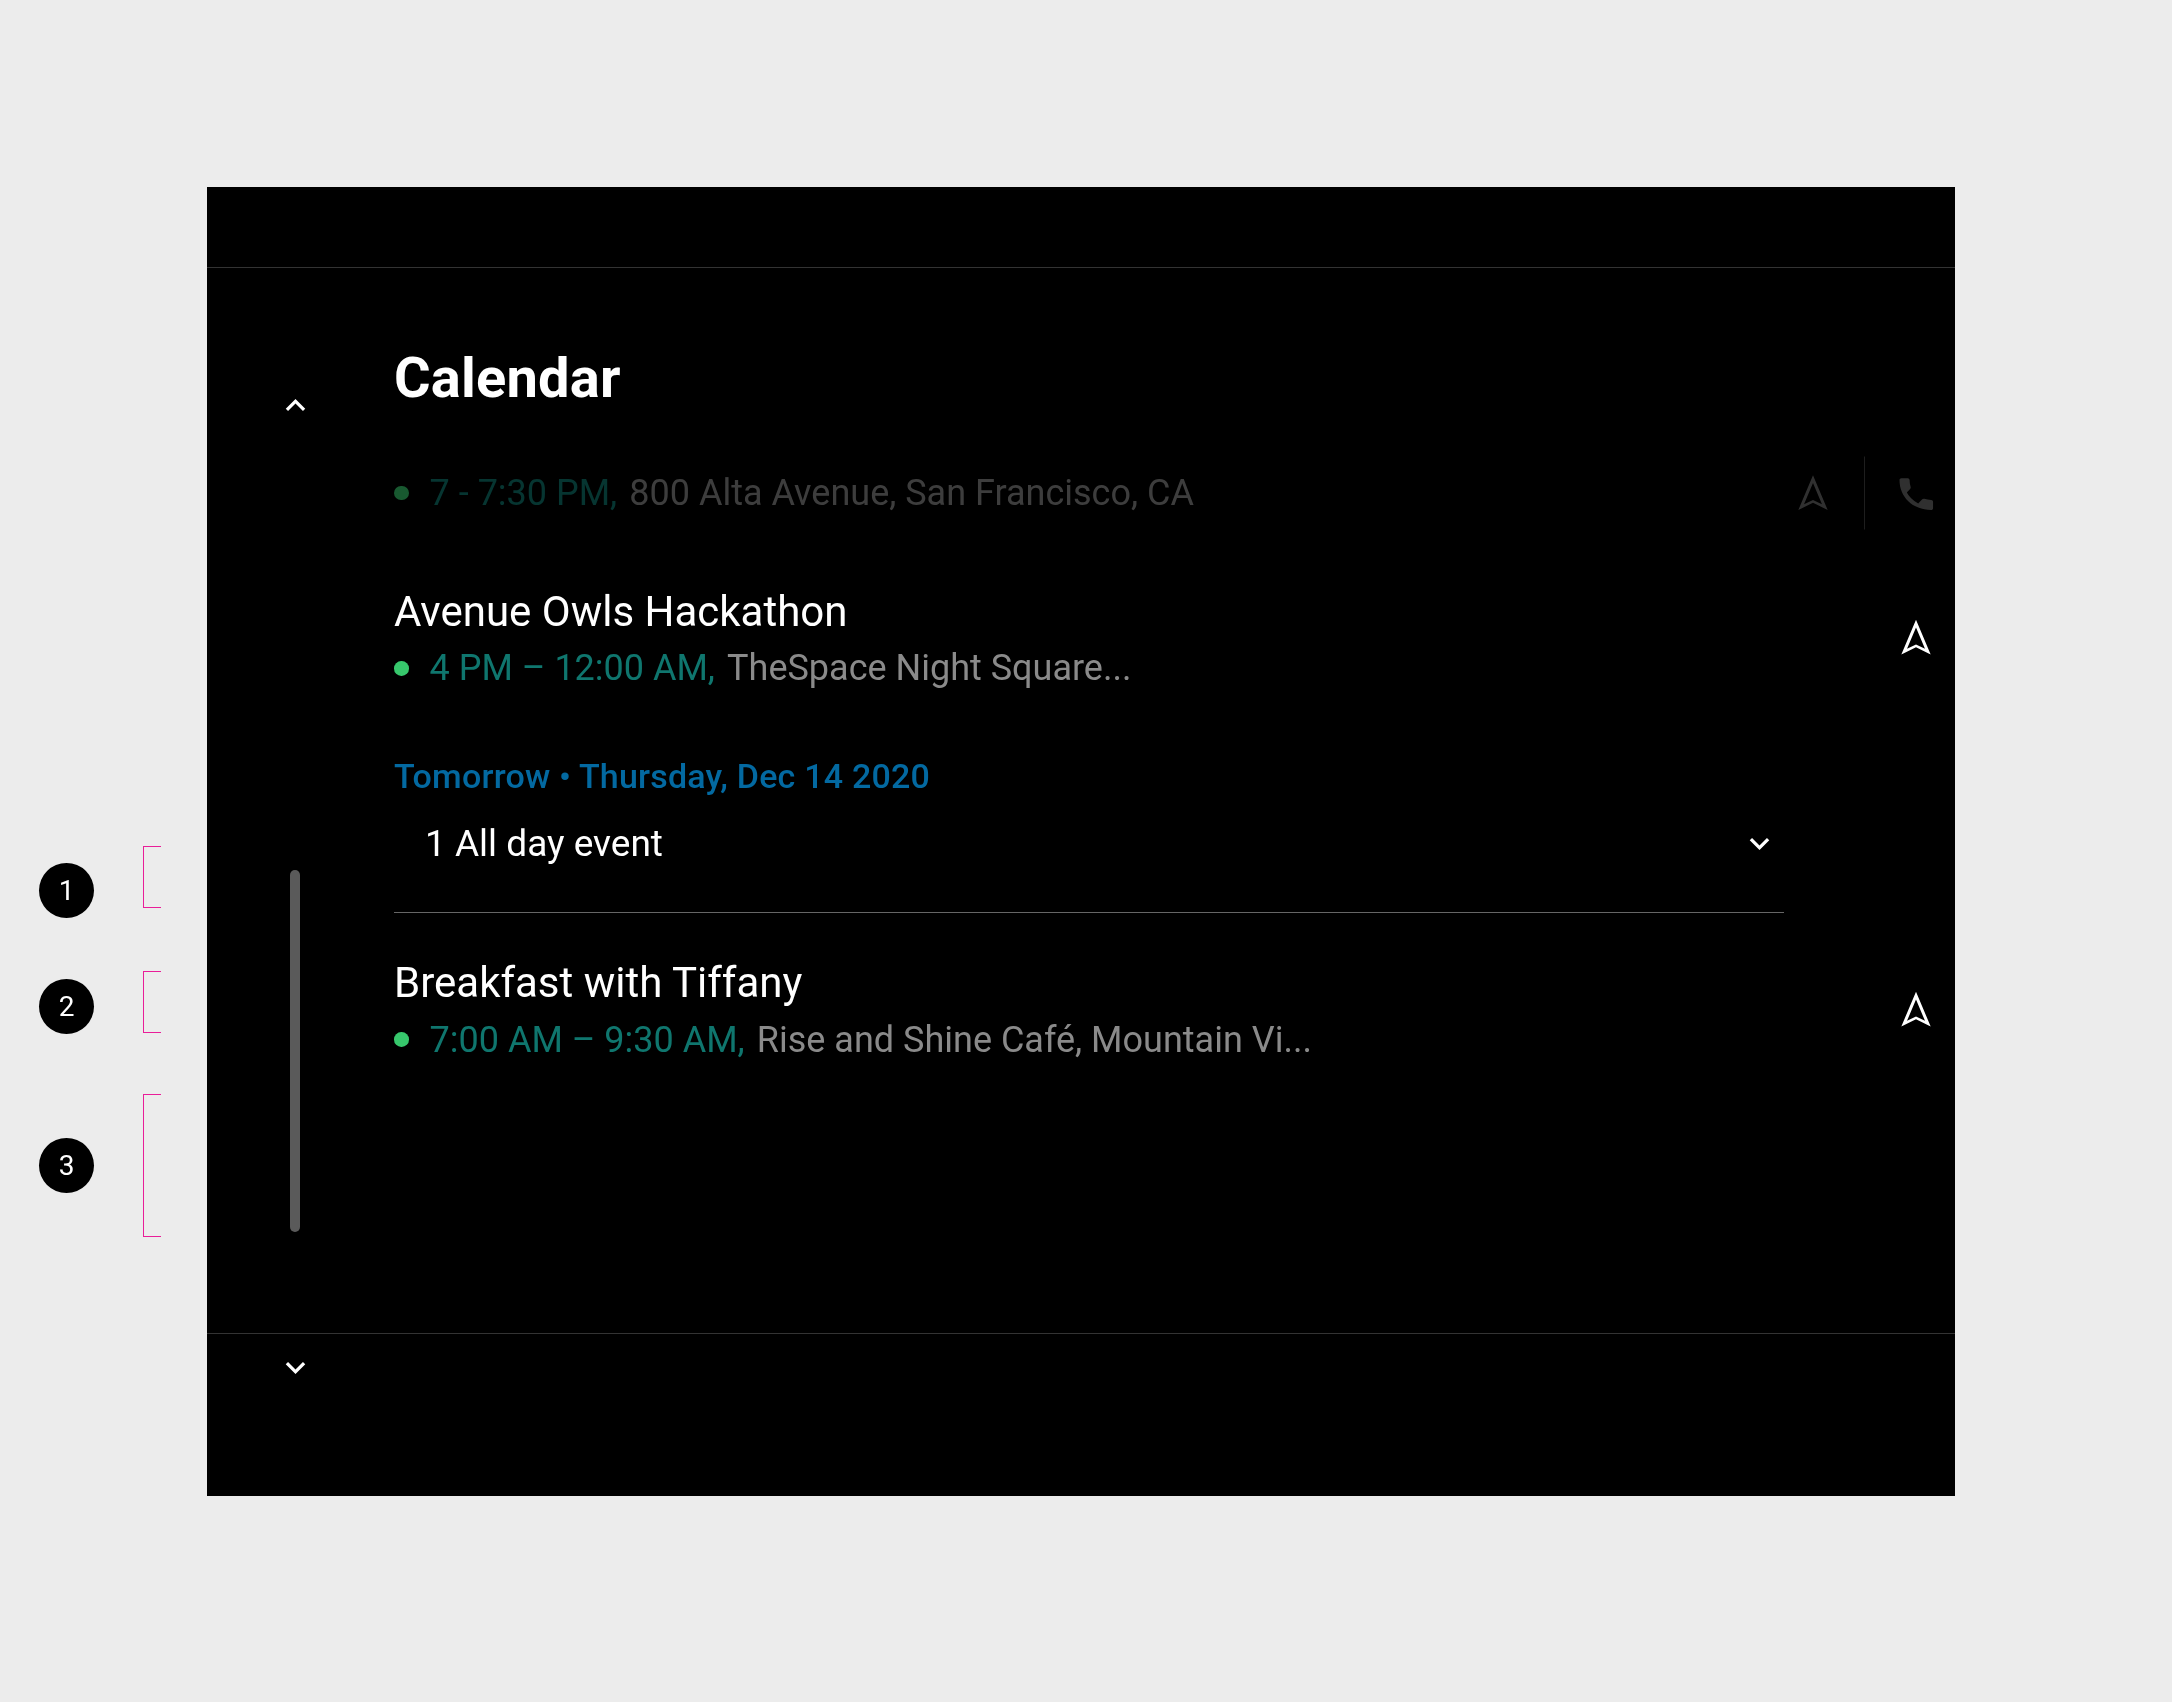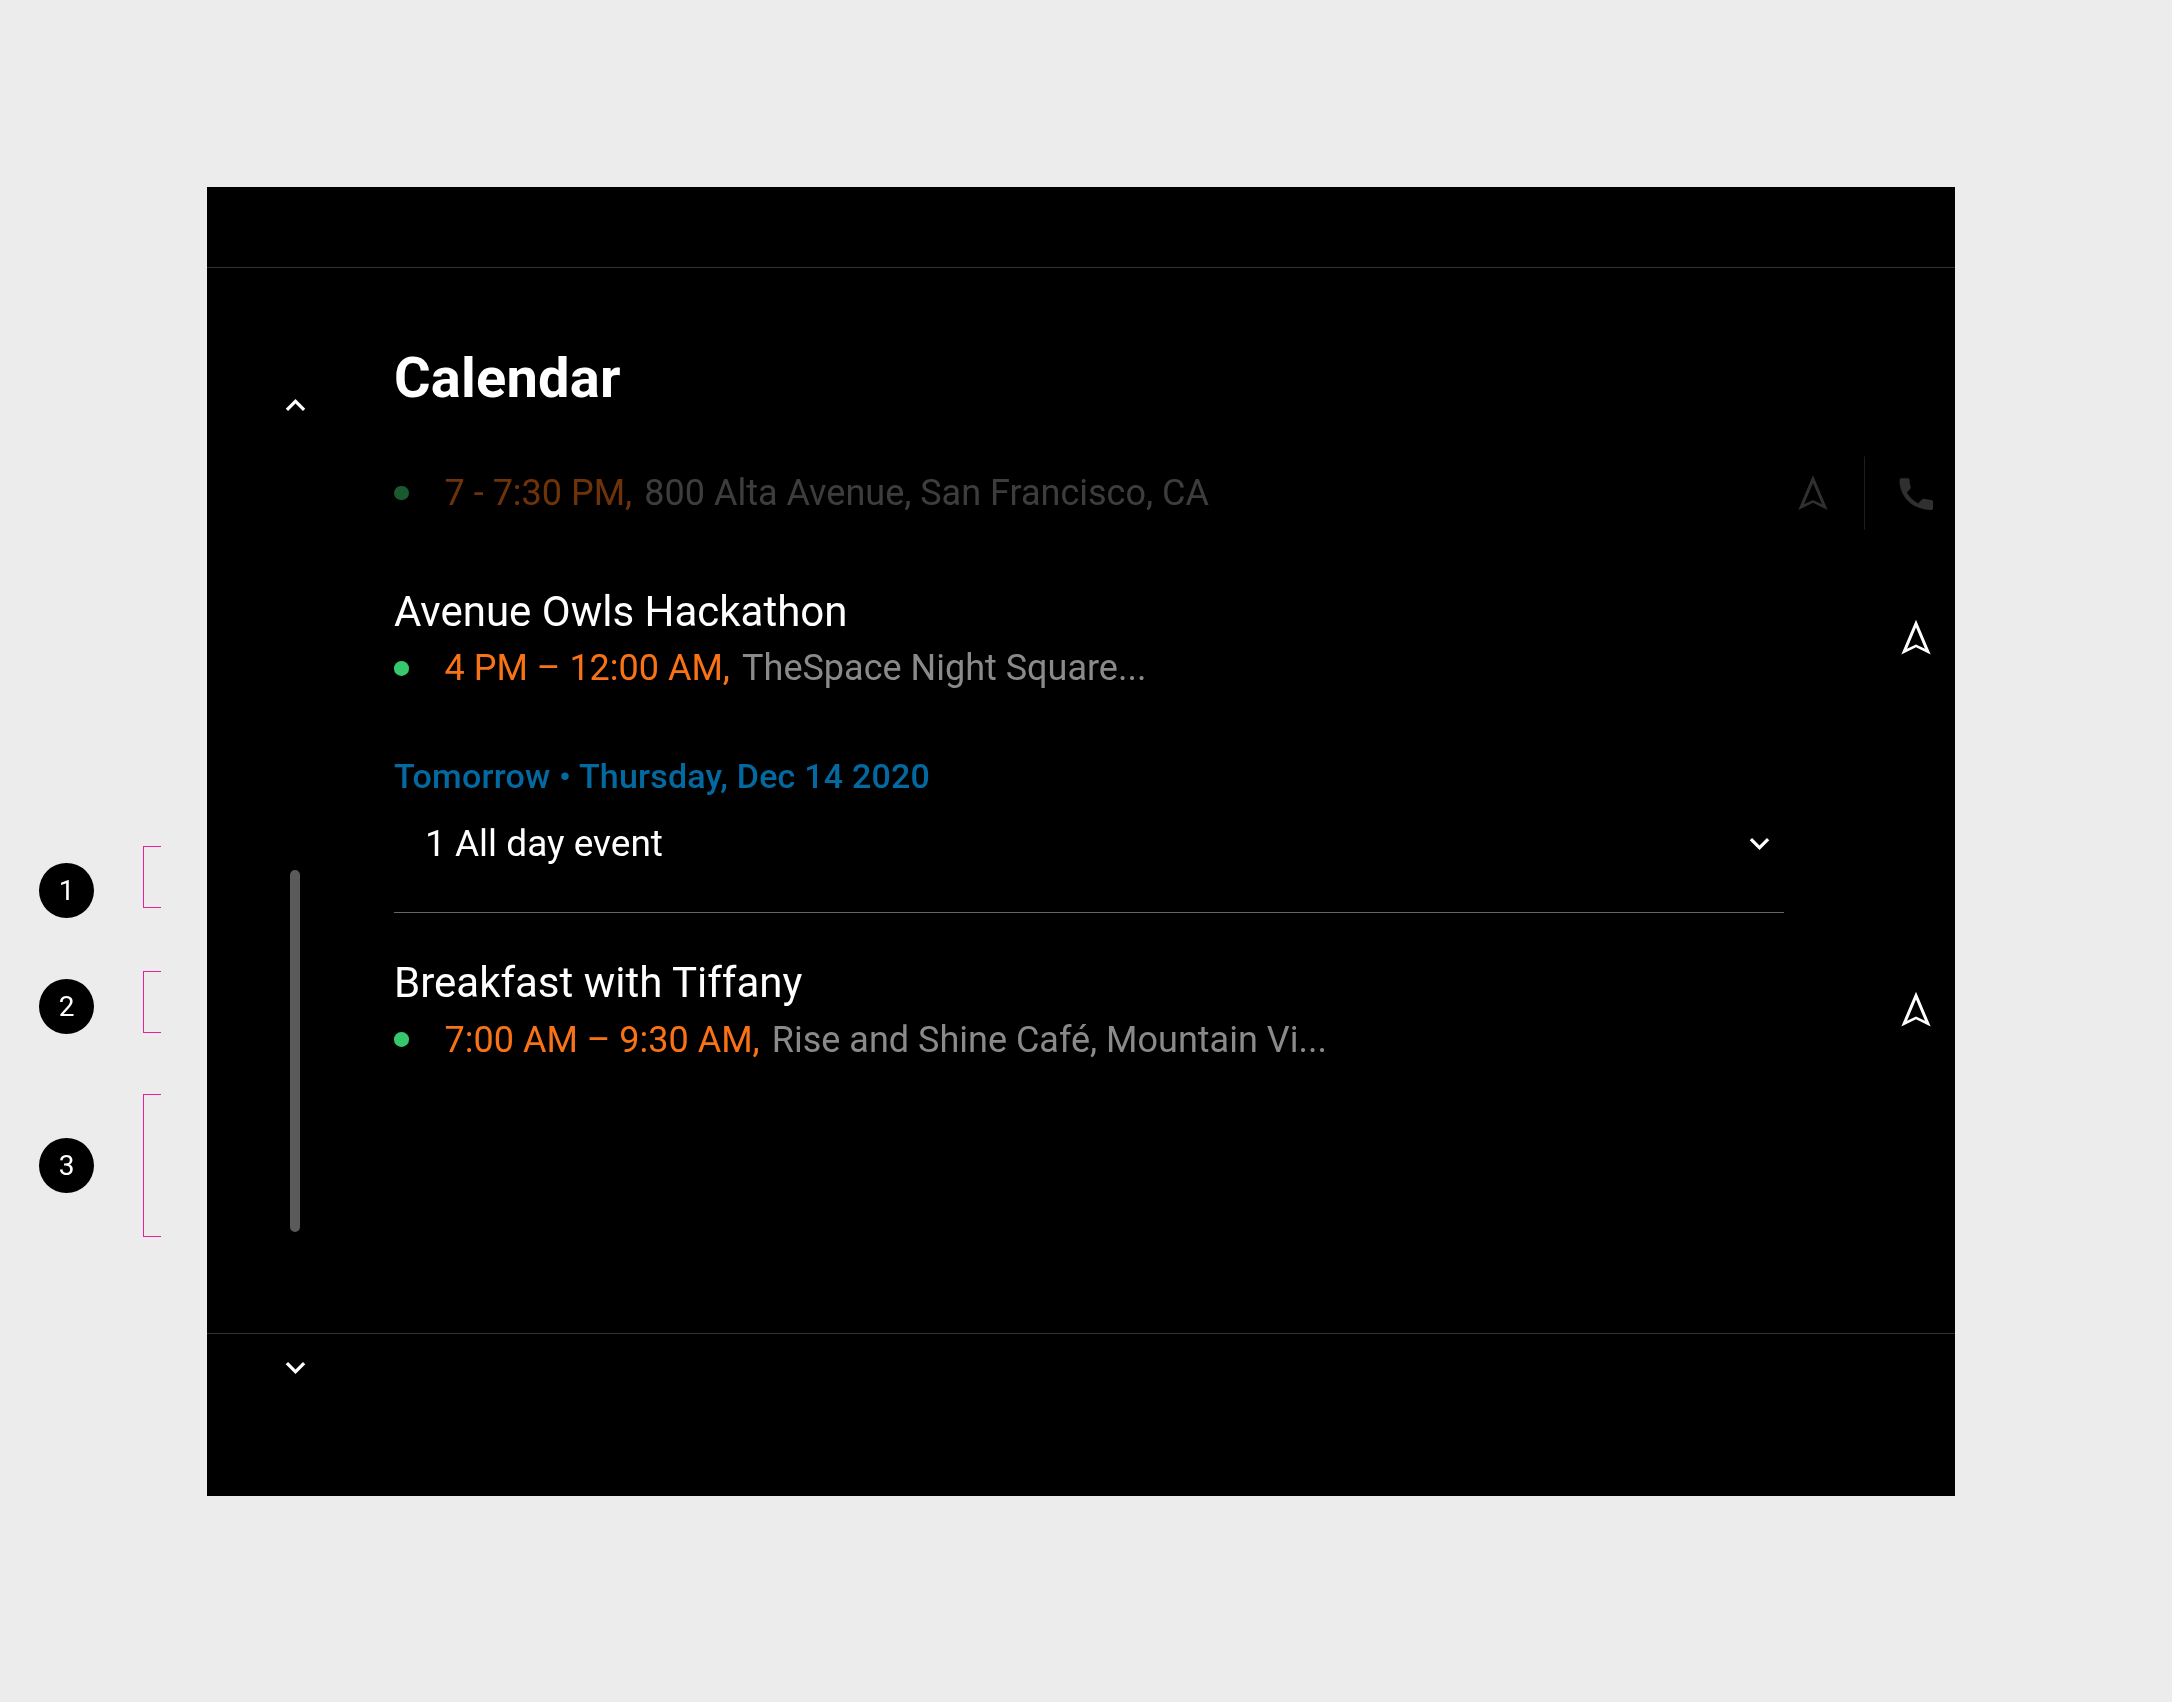--- a/index.html
+++ b/index.html
@@ -114,21 +114,21 @@
     font-size: 36px;
     color: #fff;
     display: flex; align-items: center;
   }
   .dot {
     width: 14.6px; height: 14.6px; border-radius: 50%;
     background: #37c76c;
     margin-right: 21px;
     flex: 0 0 auto;
   }
-  .sub .time { color: #f97316; margin-left: 15px; }
+  .sub .time { color: #0f766e; }
   .sub .sep  { color: #ccc; margin: 0 1.6px; }
   .sub .loc  { color: #8a8a8a; }
 
   .actions {
     position: absolute;
     right: -154px;
     top: 50%;
     transform: translateY(-50%);
     display: flex; align-items: center;
   }

